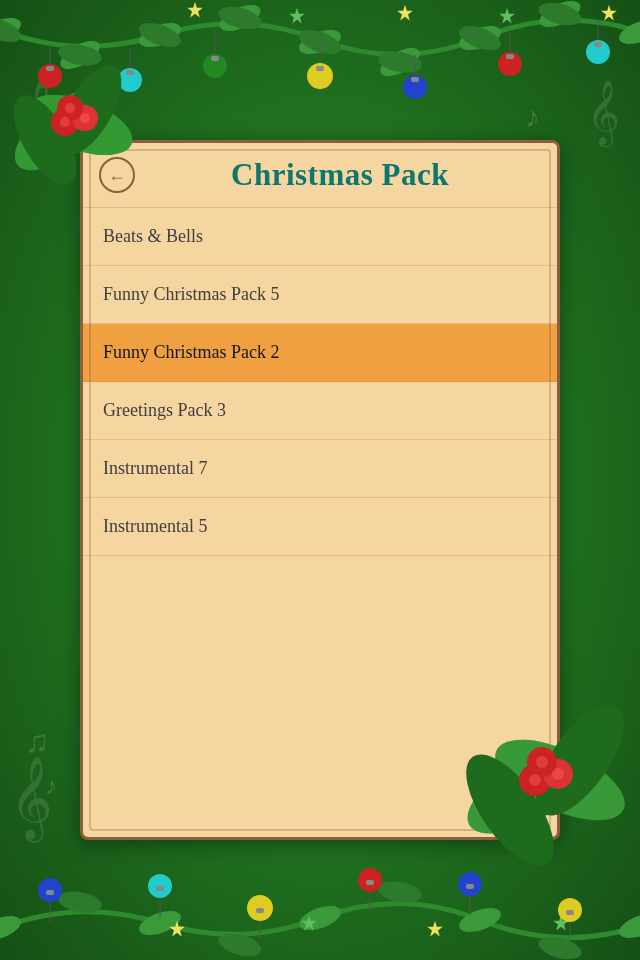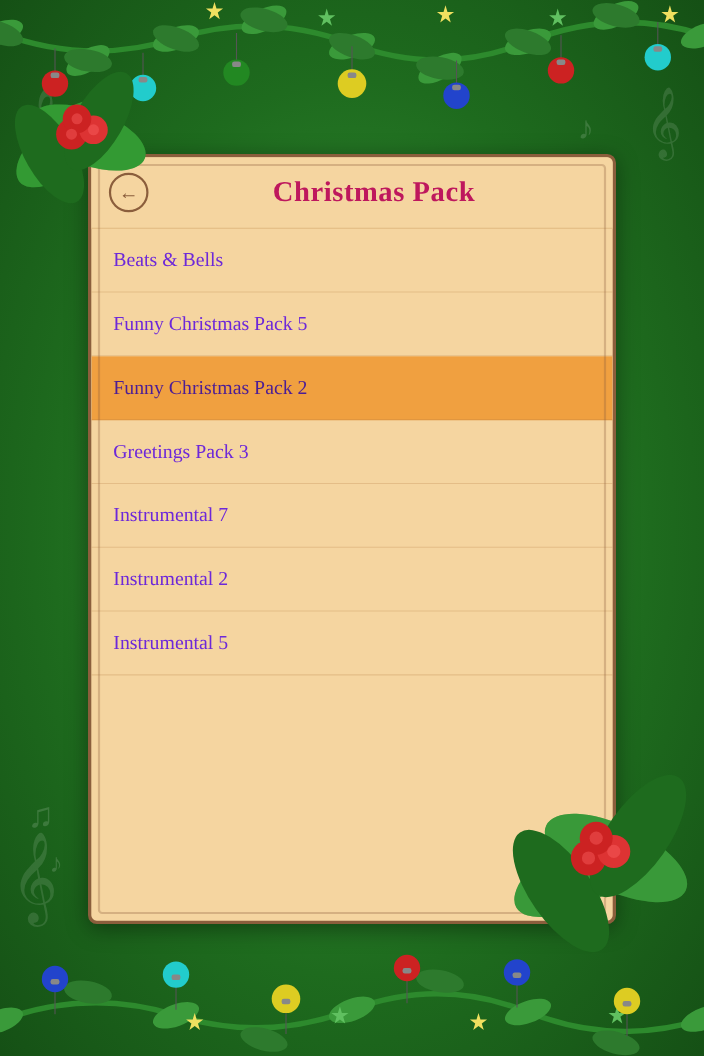--- a/index.html
+++ b/index.html
@@ -120,47 +120,47 @@
       justify-content: center;
       cursor: pointer;
       color: #8B5E3C;
       font-size: 18px;
       flex-shrink: 0;
     }
 
     .card-title {
       flex: 1;
       text-align: center;
-      font-size: 26px;
+      font-size: 31px;
       font-weight: bold;
-      color: #be185d;
+      color: #0f766e;
       letter-spacing: 0.5px;
       padding-right: 36px;
       padding-left: 40px;
     }
 
     
     .list {
       overflow-y: auto;
       height: calc(100% - 68px);
     }
 
     .list-item {
       padding: 18px 20px;
       border-bottom: 1px solid rgba(180,120,60,0.25);
       font-size: 18px;
-      color: #6d28d9;
+      color: #404040;
       cursor: pointer;
       background: transparent;
       transition: background 0.15s;
     }
 
     .list-item.selected {
       background: #f0a040;
-      color: #4c1d95;
+      color: #0f172a;
     }
 
     
     .garland-svg {
       width: 100%;
       height: 100%;
     }
 
     
     .treble-clef {
@@ -341,16 +341,15 @@
     <div class="card-title">Christmas Pack</div>
   </div>
 
   <div class="list" id="item-list">
 
   <div class="list-item">Beats &amp; Bells</div>
       <div class="list-item">Funny Christmas Pack 5</div>
       <div class="list-item selected">Funny Christmas Pack 2</div>
       <div class="list-item">Greetings Pack 3</div>
       <div class="list-item">Instrumental 7</div>
-      <div class="list-item">Instrumental 2</div>
       <div class="list-item">Instrumental 5</div>
     </div>
 </div>
 
 </body></html>

